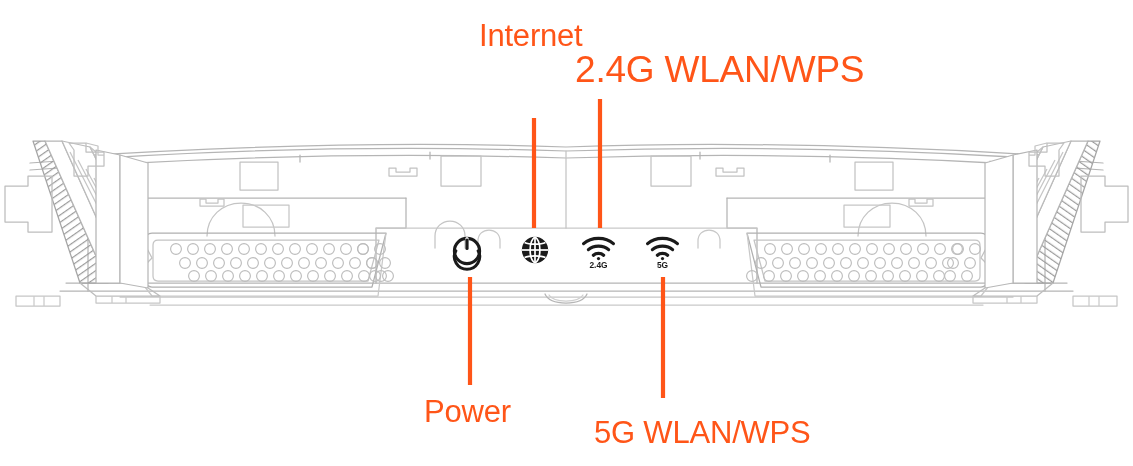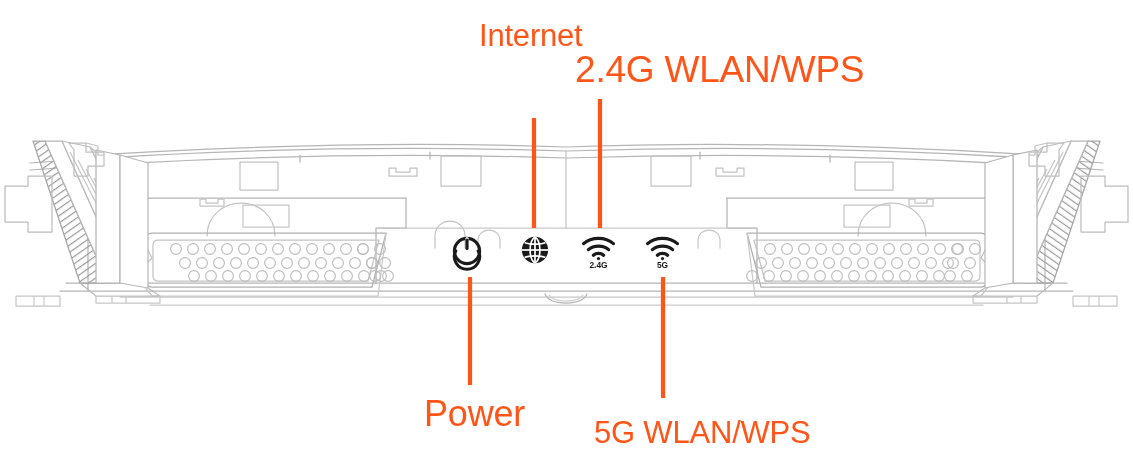--- a/index.html
+++ b/index.html
@@ -41,21 +41,21 @@
     font-size: 31px;
   }
   #label-24g {
     left: 575px;
     top: 51px;
     font-size: 37px;
   }
   #label-power {
     left: 424px;
     top: 396px;
-    font-size: 36px;
+    font-size: 31px;
   }
   #label-5g {
     left: 594px;
     top: 417px;
     font-size: 31px;
   }
 </style>
 </head>
 <body>
 

